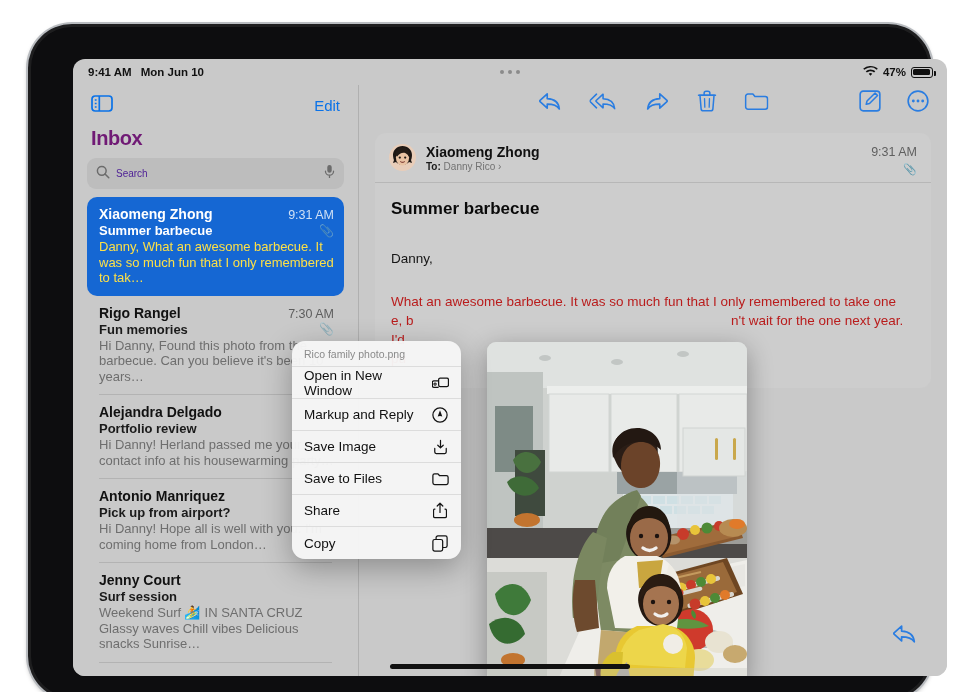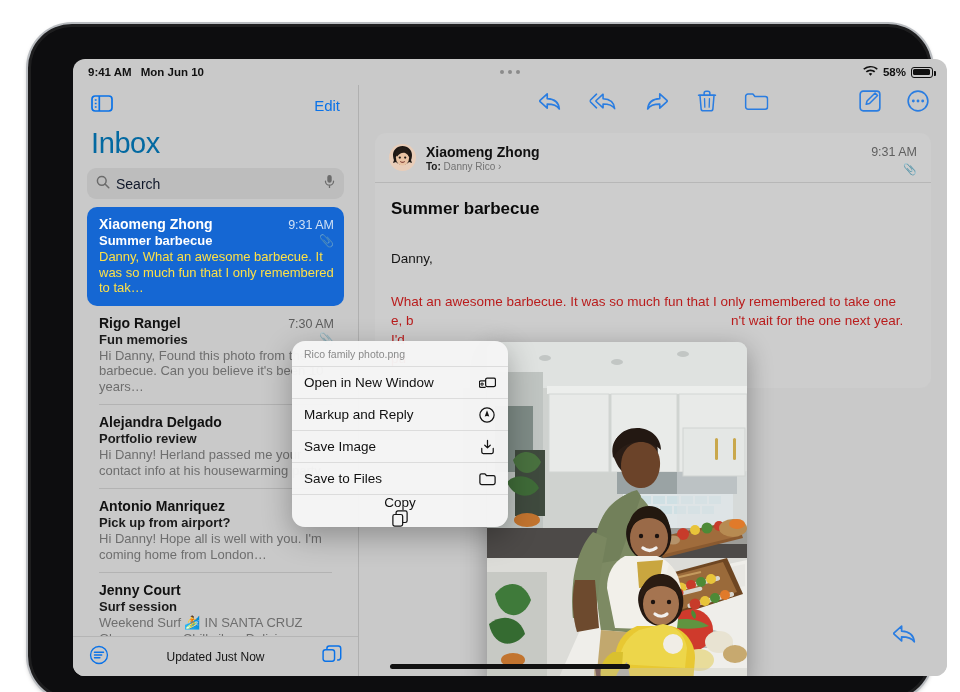--- a/index.html
+++ b/index.html
@@ -24,24 +24,24 @@
   #sb-dots i { width:4px; height:4px; border-radius:50%; background:#8b8b8b; display:block; }
   .batt { width:22px; height:11px; border:1.4px solid #111; border-radius:3px; position:relative; }
   .batt::after { content:""; position:absolute; right:-3.5px; top:3px; width:2px; height:5px;
     background:#111; border-radius:0 1px 1px 0; }
   .batt i { position:absolute; left:1.3px; top:1.3px; bottom:1.3px; width:17px; background:#111; border-radius:1.5px; display:block; }
 
   
   #sidebar { position:absolute; left:0; top:26px; width:285px; height:591px; background:#c9c9c9; }
   #sb-toolbar { height:40px; display:flex; align-items:center; justify-content:space-between; padding:0 18px; }
   #edit-btn { color:#0a72e8; font-size:15px; }
-  #inbox-title { padding:2px 18px 8px; font-size:29px; font-weight:normal; color:#0369a1; letter-spacing:-.4px; }
+  #inbox-title { padding:2px 18px 8px; font-size:20px; font-weight:bold; color:#701a75; letter-spacing:-.4px; }
   #searchbar { margin:0 14px; height:31px; background:#bdbdbd; border-radius:9px;
     display:flex; align-items:center; padding:0 9px; gap:6px; }
-  #searchbar .ph { flex:1; color:#0f172a; font-size:14px; }
+  #searchbar .ph { flex:1; color:#4c1d95; font-size:10px; }
 
   #maillist { margin-top:8px; padding:0 14px; }
   .mail-row { padding:9px 10px 10px 12px; position:relative; }
   .mail-row.sel { background:#1567d3; border-radius:10px; }
   .mail-row .r1 { display:flex; justify-content:space-between; align-items:baseline; }
   .mail-row .from { font-size:14px; font-weight:bold; color:#111; }
   .mail-row .time { font-size:12.5px; color:#5d5d5d; }
   .mail-row .subj { font-size:13px; font-weight:bold; color:#1a1a1a; margin-top:1px; display:flex; justify-content:space-between; align-items:center; }
   .mail-row .prev { font-size:13px; color:#6e6e6e; line-height:15.5px; margin-top:1px; }
   .mail-row.sel .from, .mail-row.sel .subj { color:#fff; }
@@ -76,28 +76,28 @@
   #greet { font-size:13.5px; color:#151515; margin-top:30px; }
   .bodyline { font-size:13.5px; color:#b91c1c; line-height:19px; }
   #para { margin-top:24px; }
 
   
   #photo { position:absolute; left:414px; top:283px; width:260px; height:340px;
     border-radius:9px; overflow:hidden; box-shadow:0 7px 26px rgba(0,0,0,.33); }
   #photo .scene { position:absolute; inset:0; }
 
   
-  #ctxmenu { position:absolute; left:219px; top:282px; width:216px;
+  #ctxmenu { position:absolute; left:219px; top:282px; width:169px;
     background:rgba(245,245,245,.97); border-radius:13px; overflow:hidden;
     box-shadow:0 9px 30px rgba(0,0,0,.3); }
   #ctx-title { padding:7px 12px 6px; font-size:10.5px; color:#8a8a8a;
     border-bottom:1px solid #dcdcdc; }
   .ctx-item { display:flex; align-items:center; justify-content:space-between;
     padding:0 12px; height:32px; border-bottom:1px solid #dcdcdc; }
-  .ctx-item:last-child { border-bottom:none;flex-direction:column; }
+  .ctx-item:last-child { border-bottom:none; }
   .ctx-item .lbl { font-size:13.5px; color:#101010; }
   .ctx-item .ic { width:18px; display:flex; justify-content:center; color:#1a1a1a; }
 
   #reply-fab { position:absolute; right:30px; bottom:28px; }
   #home-ind { position:absolute; left:50%; transform:translateX(-50%); bottom:7px;
     width:240px; height:5px; background:#111; border-radius:3px; }
 </style>
 </head>
 <body>
 
@@ -114,21 +114,21 @@
           <i></i>
           <i></i>
           <i></i>
         </div>
     <div id="sb-right">
       <span>
         <svg width="15" height="11" viewBox="0 0 16 12">
               <path d="M8 10.6 6.1 8.5a2.9 2.9 0 0 1 3.8 0L8 10.6zM8 5.6c-1.5 0-2.9.6-3.9 1.6L2.8 5.8A7.4 7.4 0 0 1 8 3.7c2 0 3.9.8 5.2 2.1l-1.3 1.4A5.4 5.4 0 0 0 8 5.6zM8 1.5c-2.6 0-5 1-6.7 2.7L0 2.9A11.5 11.5 0 0 1 8 0c3.1 0 6 1.1 8 2.9l-1.3 1.3A9.5 9.5 0 0 0 8 1.5z" fill="#111"></path>
             </svg>
       </span>
-      <span>58%</span>
+      <span>47%</span>
       <span class="batt">
             <i></i>
           </span>
     </div>
   </div>
 
   <div id="sidebar">
     <div id="sb-toolbar">
       <span>
         <svg width="22" height="17" viewBox="0 0 22 17">
@@ -212,37 +212,20 @@
             </div>
             <div class="subj">
               <span>Surf session</span>
             </div>
             <div class="prev">Weekend Surf 🏄 IN SANTA CRUZ Glassy waves Chill vibes Delicious snacks Sunrise…</div>
           </div>
           <div class="divider"></div>
           <div class="mail-row"></div>
         </div>
 
-    <div id="sb-bottom">
-      <span>
-        <svg width="20" height="20" viewBox="0 0 22 22">
-              <circle cx="11" cy="11" r="9.3" fill="none" stroke="#0a72e8" stroke-width="1.5"></circle>
-              <line x1="6" y1="8" x2="16" y2="8" stroke="#0a72e8" stroke-width="1.5" stroke-linecap="round"></line>
-              <line x1="6" y1="11" x2="14" y2="11" stroke="#0a72e8" stroke-width="1.5" stroke-linecap="round"></line>
-              <line x1="6" y1="14" x2="12" y2="14" stroke="#0a72e8" stroke-width="1.5" stroke-linecap="round"></line>
-            </svg>
-      </span>
-      <span class="upd">Updated Just Now</span>
-      <span>
-        <svg width="20" height="20" viewBox="0 0 22 22">
-              <rect x="1.2" y="5.2" width="12.6" height="12.6" rx="2.6" fill="none" stroke="#0a72e8" stroke-width="1.6"></rect>
-              <path d="M5.4 5.2V3.8a2.6 2.6 0 0 1 2.6-2.6h10a2.6 2.6 0 0 1 2.6 2.6v10a2.6 2.6 0 0 1-2.6 2.6h-1.4" fill="none" stroke="#0a72e8" stroke-width="1.6"></path>
-            </svg>
-      </span>
-    </div>
   </div>
   <div id="vsep"></div>
 
   <div id="detail">
     <div id="dt-toolbar">
       <div id="dt-center">
         <span>
           <svg width="24" height="20" viewBox="0 0 26 22">
                 <path d="M10.5 3.2 2.6 10.4a.8.8 0 0 0 0 1.2l7.9 7.2v-4.3c7 0 11 1.7 13.3 5.3-.6-6.9-4.6-11-13.3-11.4V3.2z" fill="none" stroke="#2a7de1" stroke-width="1.8" stroke-linejoin="round"></path>
               </svg>
@@ -503,20 +486,29 @@
           </div>
           <div class="ctx-item">
             <span class="lbl">Save to Files</span>
             <span class="ic">
               <svg width="17" height="14" viewBox="0 0 19 15">
                 <path d="M1 3.6A1.9 1.9 0 0 1 2.9 1.7h3.8l1.6 1.9h7.8A1.9 1.9 0 0 1 18 5.5v6.3a1.9 1.9 0 0 1-1.9 1.9H2.9A1.9 1.9 0 0 1 1 11.8V3.6z" fill="none" stroke="#141414" stroke-width="1.4" stroke-linejoin="round"></path>
               </svg>
             </span>
           </div>
           <div class="ctx-item">
+            <span class="lbl">Share</span>
+            <span class="ic">
+              <svg width="14" height="17" viewBox="0 0 16 19">
+                <path d="M8 1.4v10.4M4.8 4.4 8 1.2l3.2 3.2" fill="none" stroke="#141414" stroke-width="1.4" stroke-linecap="round" stroke-linejoin="round"></path>
+                <path d="M2.2 7.8h-.1A1.6 1.6 0 0 0 .6 9.4v6.6a1.6 1.6 0 0 0 1.6 1.6h11.6a1.6 1.6 0 0 0 1.6-1.6V9.4a1.6 1.6 0 0 0-1.6-1.6h-.1" fill="none" stroke="#141414" stroke-width="1.4" stroke-linecap="round"></path>
+              </svg>
+            </span>
+          </div>
+          <div class="ctx-item">
             <span class="lbl">Copy</span>
             <span class="ic">
               <svg width="16" height="17" viewBox="0 0 18 19">
                 <rect x="1" y="5" width="11" height="13" rx="2" fill="none" stroke="#141414" stroke-width="1.4"></rect>
                 <path d="M4.6 5V3a2 2 0 0 1 2-2h8.4a2 2 0 0 1 2 2v9a2 2 0 0 1-2 2h-2.6" fill="none" stroke="#141414" stroke-width="1.4"></path>
               </svg>
             </span>
           </div>
         </div>
   </div>

